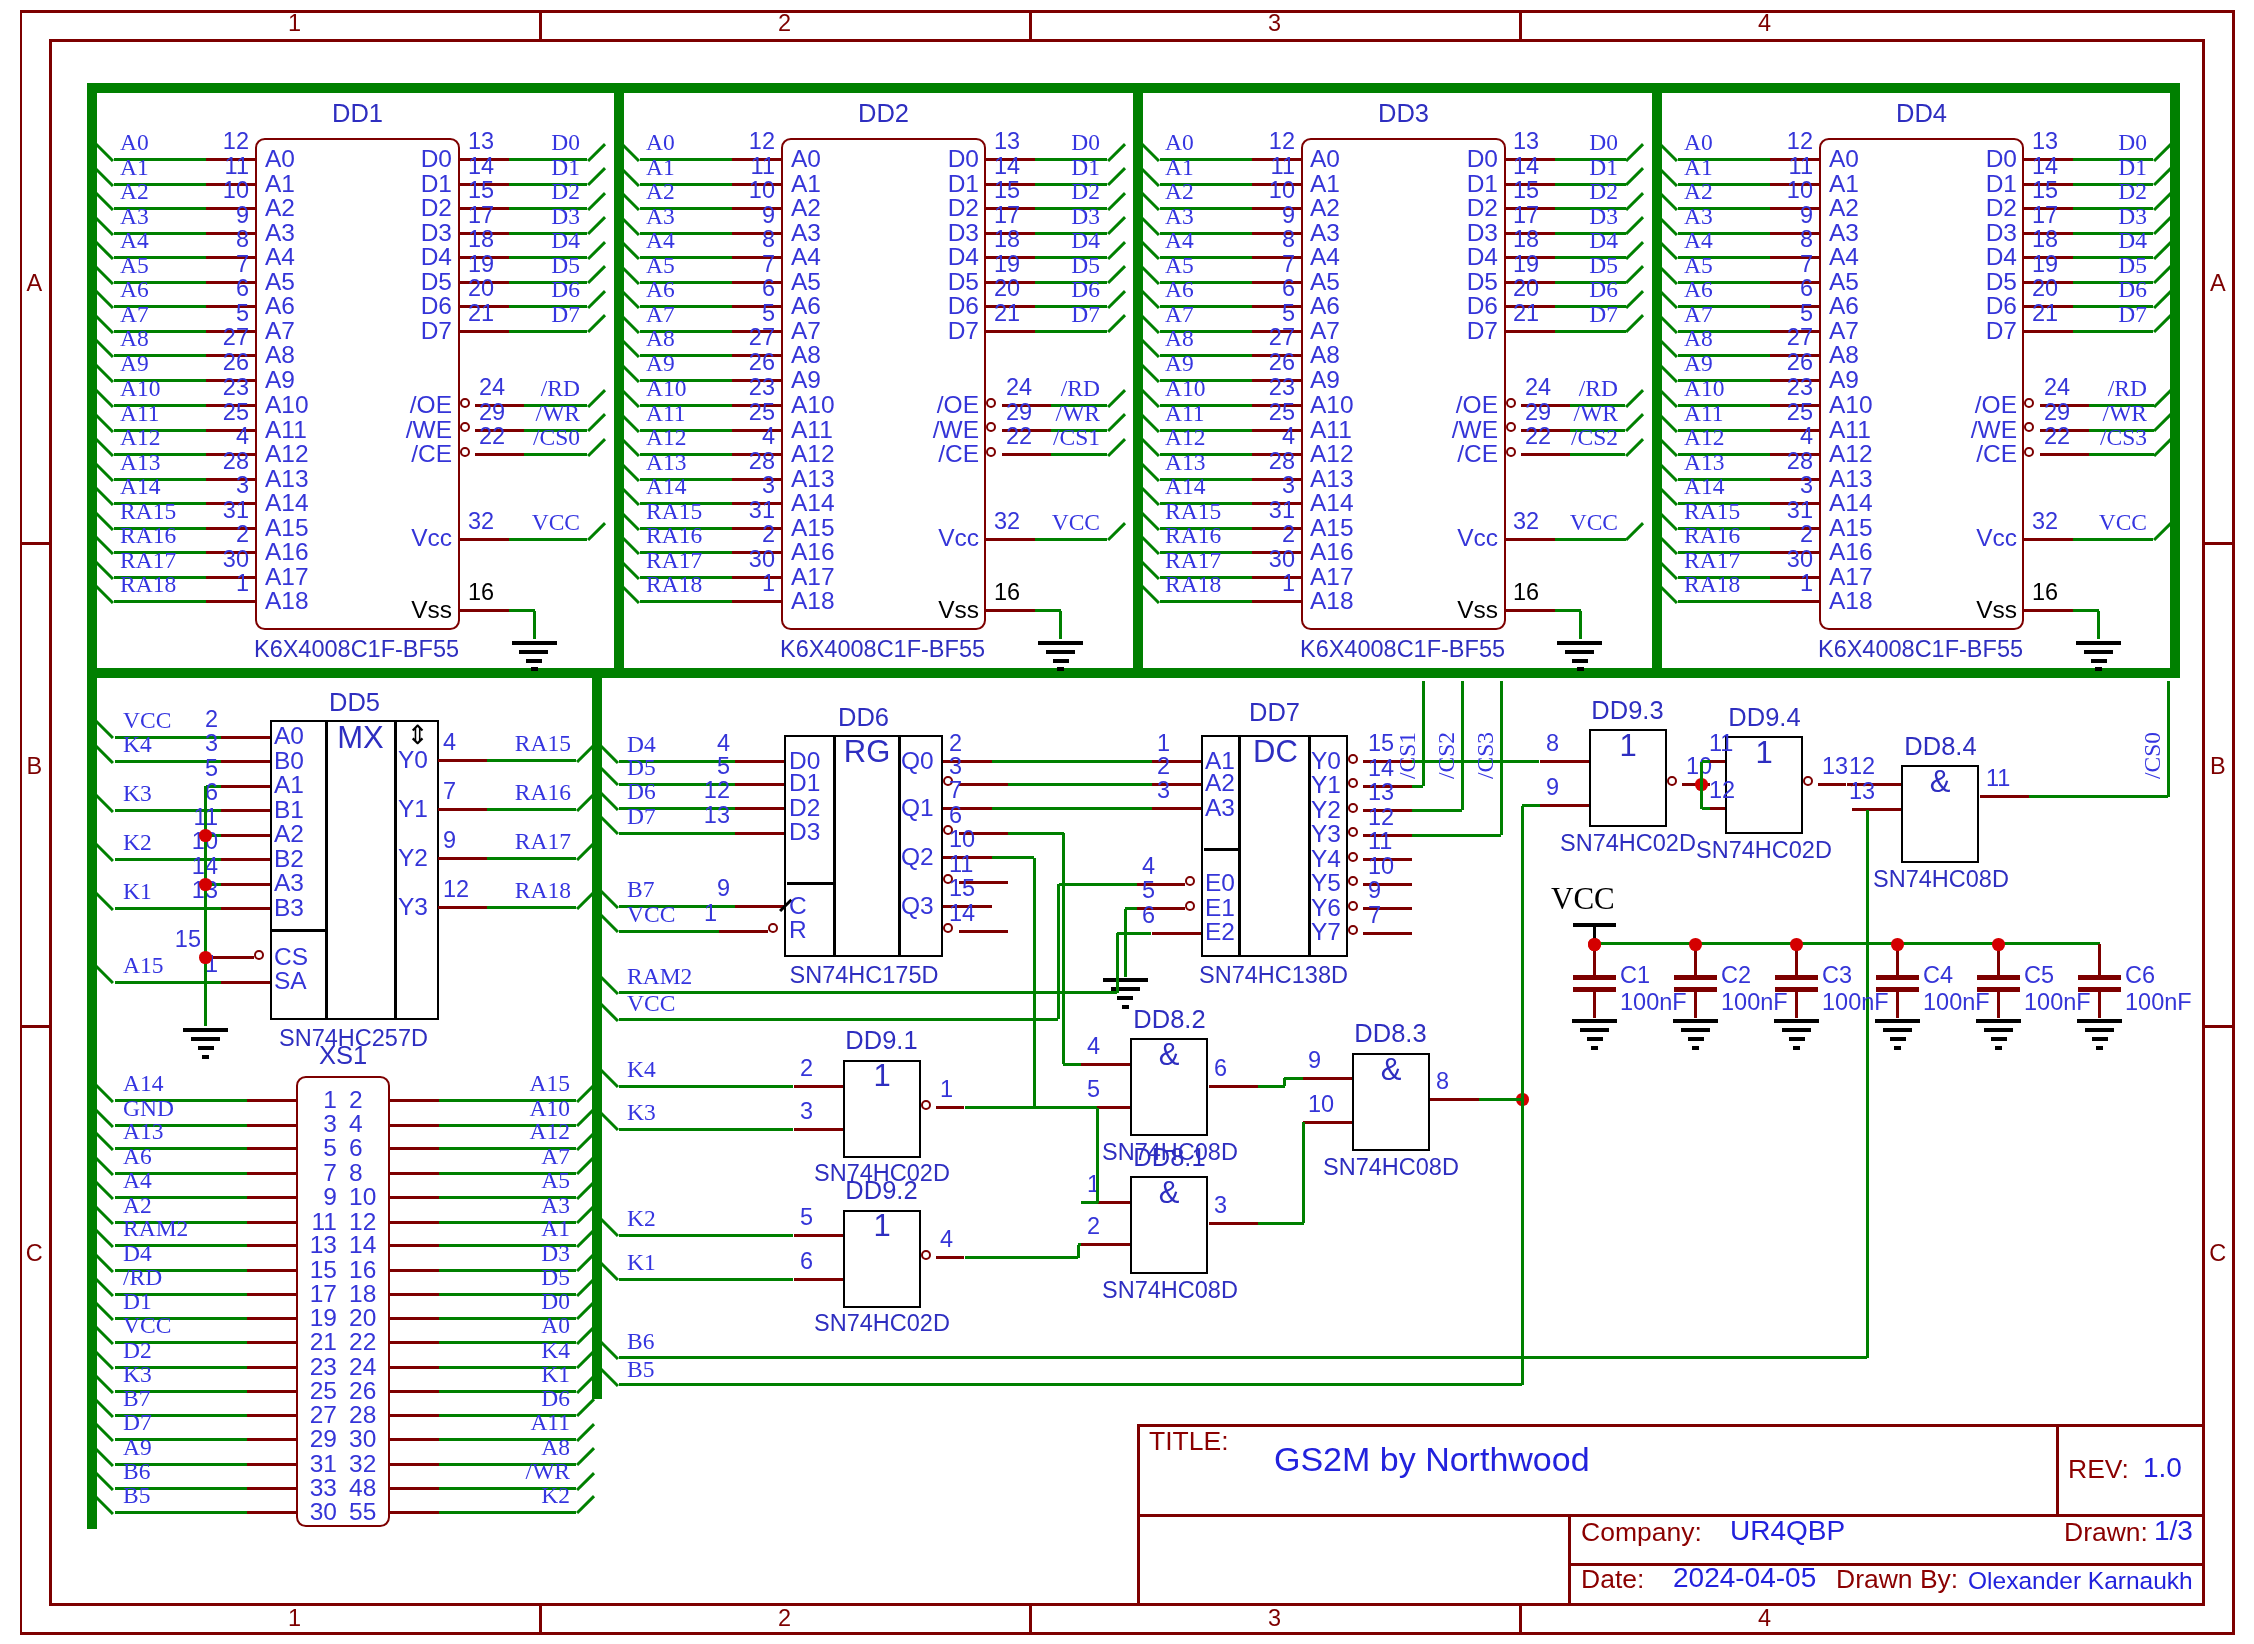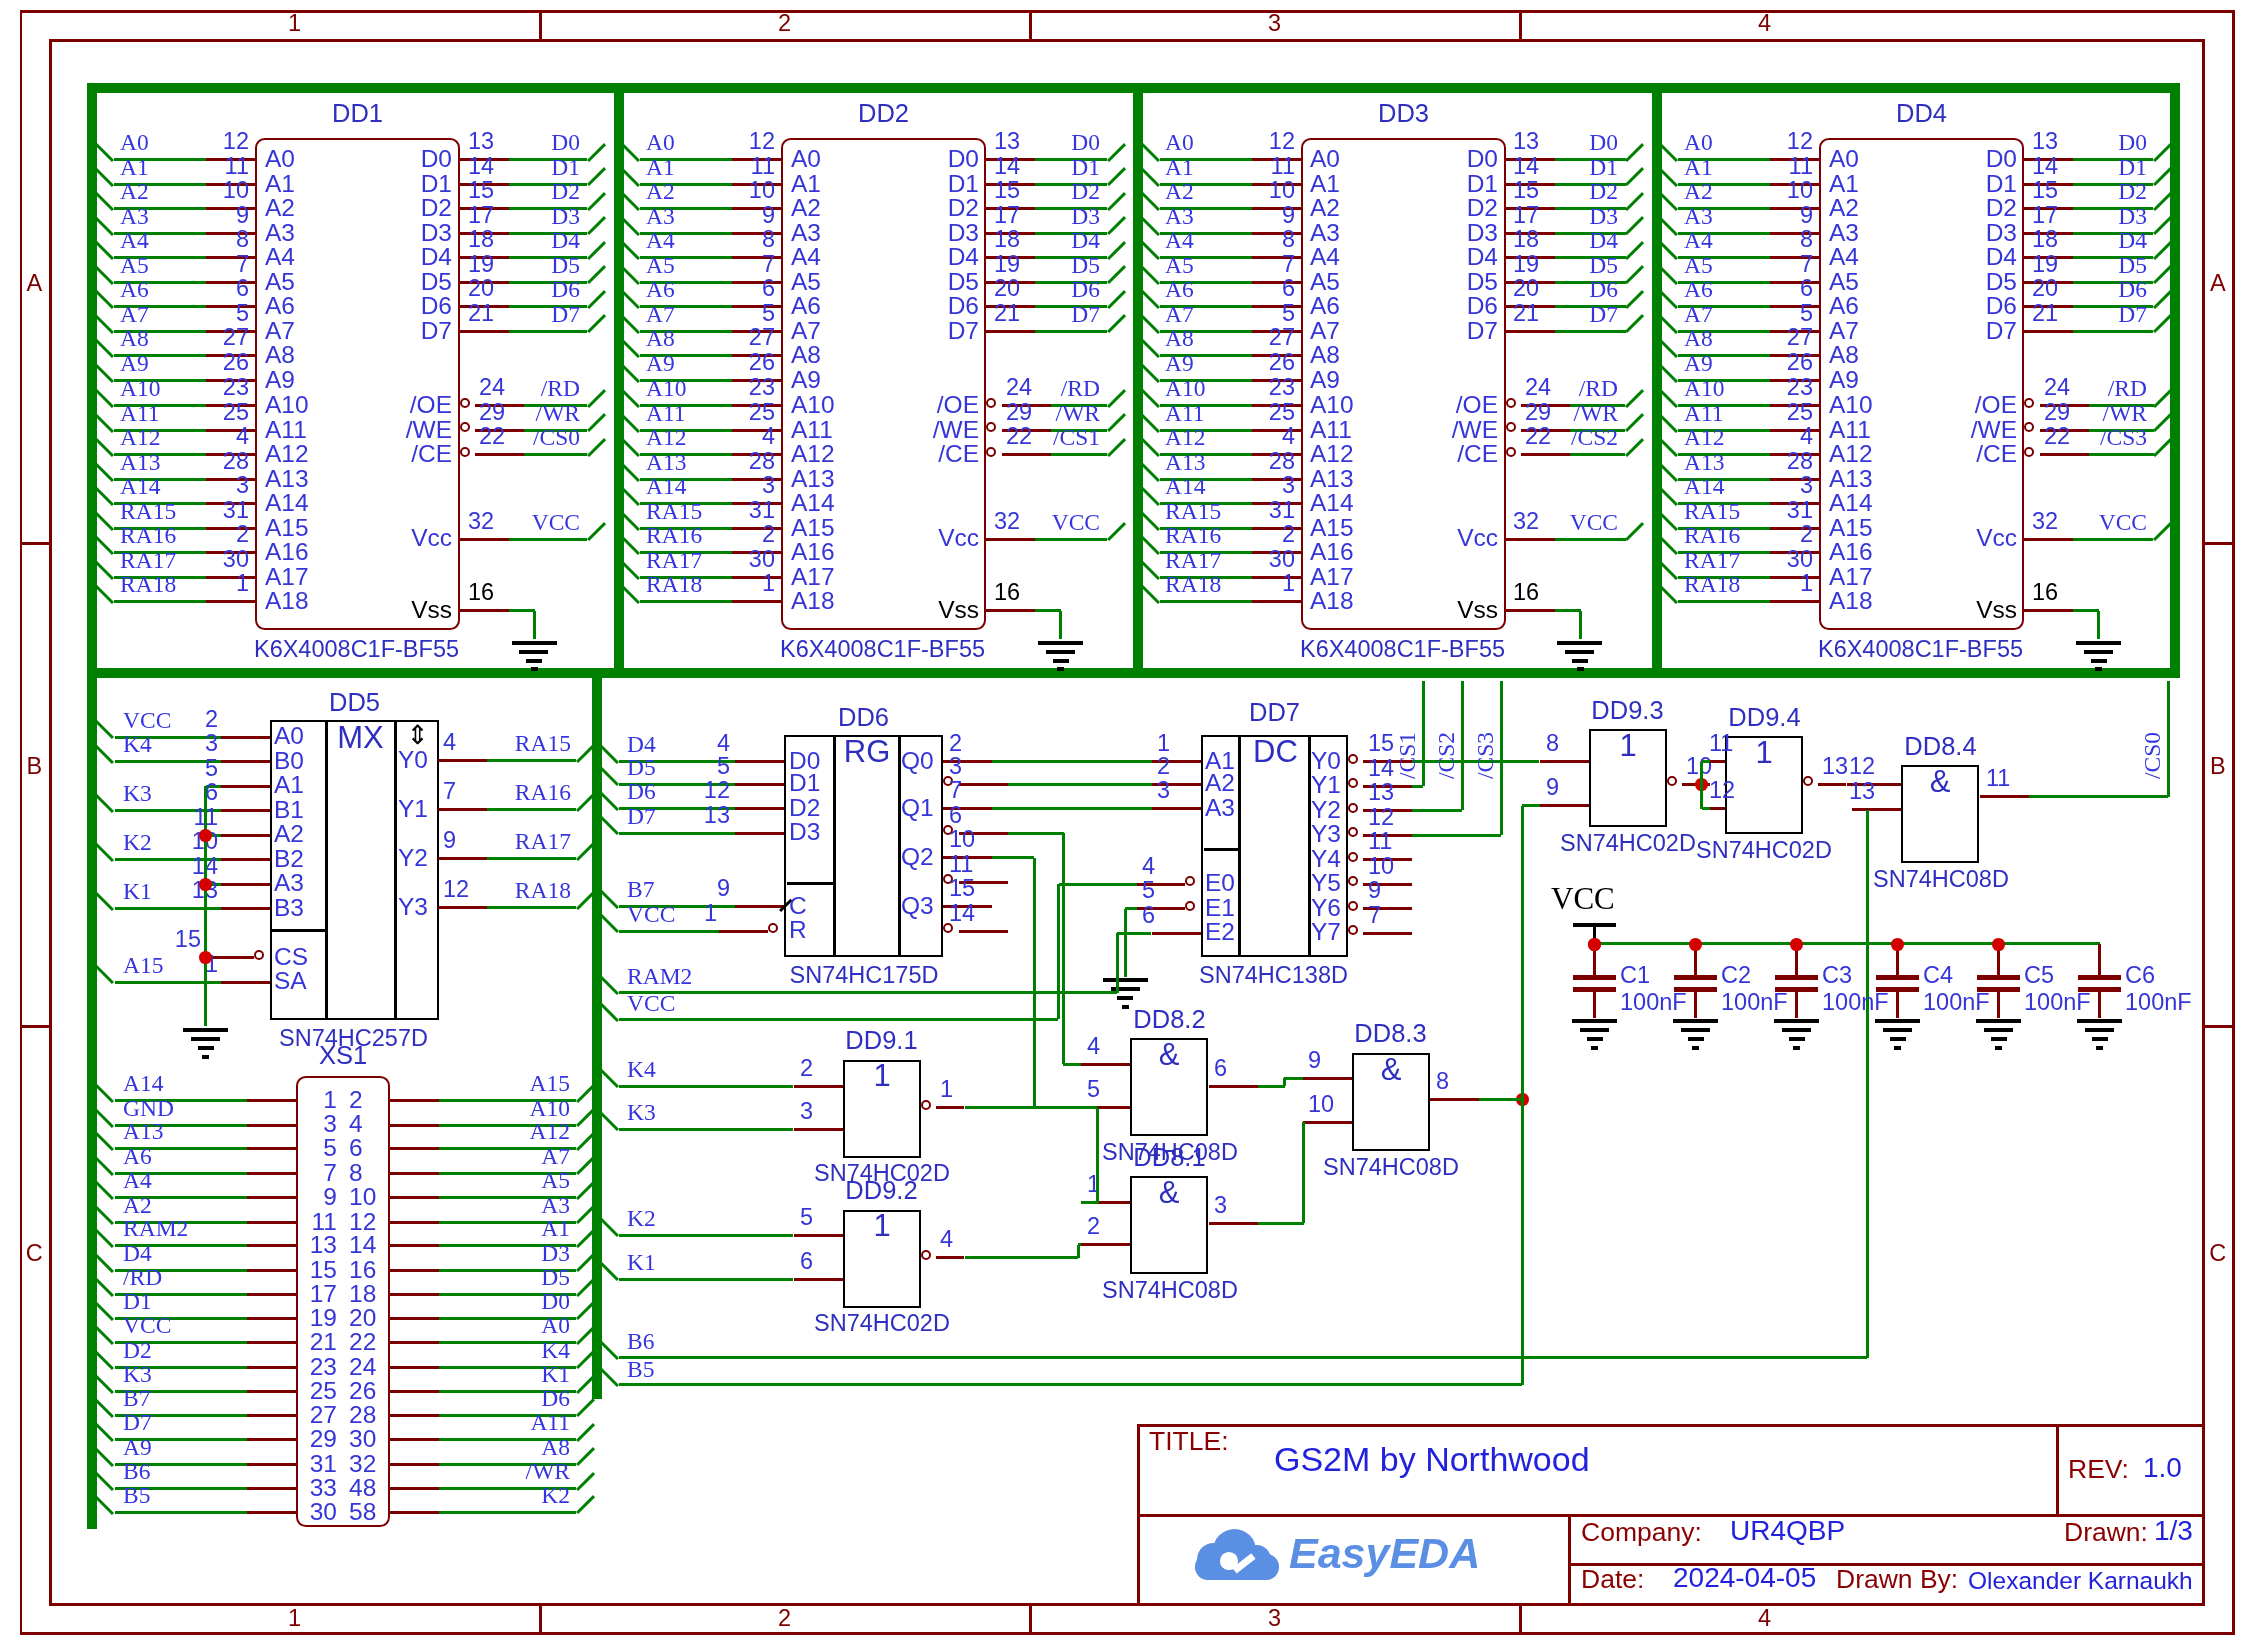--- a/index.html
+++ b/index.html
@@ -51,29 +51,20 @@
   <div class="t tb-val" style="left:2143px;top:1455px">1.0</div>
   <div class="t tb-lab" style="left:1581px;top:1520px">Company:</div>
   <div class="t tb-val" style="left:1730px;top:1518px">UR4QBP</div>
   <div class="t tb-lab" style="left:2064px;top:1520px">Drawn:</div>
   <div class="t tb-val" style="left:2154px;top:1518px">1/3</div>
   <div class="t tb-lab" style="left:1581px;top:1567px">Date:</div>
   <div class="t tb-val" style="left:1673px;top:1565px">2024-04-05</div>
   <div class="t tb-lab" style="left:1836px;top:1567px">Drawn By:</div>
   <div class="t tb-val" style="left:1968px;top:1568px;font-size:24.5px">Olexander Karnaukh</div>
 
-  <div style="left:1191px;top:1525px;width:372px;height:69px">
-    <div class="cloud" style="left:5.9px;top:17.6px;width:33px;height:33px"></div>
-    <div class="cloud" style="left:21.6px;top:3.9px;width:43px;height:43px"></div>
-    <div class="cloud" style="left:51px;top:19.6px;width:29px;height:29px"></div>
-    <div class="cloud" style="left:3.9px;top:29px;width:84px;height:25.5px;border-radius:12.7px"></div>
-    <div style="left:29px;top:27.4px;width:17.6px;height:17.6px;border-radius:50%;background:#fff"></div>
-    <div style="left:41px;top:35px;width:23.5px;height:6.9px;background:#fff;transform:rotate(-38deg)"></div>
-    <div class="logo-text" style="left:98px;top:3.9px">EasyEDA</div>
-  </div>
 
 <div class="bus" style="left: 87px; top: 83px; width: 2093px; height: 9.8px;"></div>
     <div class="bus" style="left: 87px; top: 668px; width: 2093px; height: 9.8px;"></div>
     <div class="bus" style="left: 87px; top: 83px; width: 9.8px; height: 595px;"></div>
     <div class="bus" style="left: 2170px; top: 83px; width: 9.8px; height: 595px;"></div>
     <div class="bus" style="left: 614px; top: 83px; width: 9.8px; height: 595px;"></div>
     <div class="bus" style="left: 1133px; top: 83px; width: 9.8px; height: 595px;"></div>
     <div class="bus" style="left: 1652px; top: 83px; width: 9.8px; height: 595px;"></div>
     <div class="bus" style="left: 87px; top: 678px; width: 9.8px; height: 851px;"></div>
     <div class="bus" style="left: 592px; top: 678px; width: 9.8px; height: 721px;"></div>
@@ -1434,21 +1425,21 @@
     <div class="t pn" style="left: 349px; top: 1475px; width: 37px; text-align: left;">48</div>
     <div class="t net" style="left: 123px; top: 1459px; width: 127px; text-align: left;">B6</div>
     <div class="t net" style="left: 441px; top: 1459px; width: 129px; text-align: right;">/WR</div>
     <div class="s" style="left: 247px; top: 1511px; width: 49px; height: 2.9px;"></div>
     <div class="s" style="left: 390px; top: 1511px; width: 49px; height: 2.9px;"></div>
     <div class="d" style="left: 97px; top: 1496px; width: 23.5px; height: 2.9px; transform: rotate(45deg);"></div>
     <div class="w" style="left: 115px; top: 1511px; width: 132px; height: 2.9px;"></div>
     <div class="w" style="left: 439px; top: 1511px; width: 137px; height: 2.9px;"></div>
     <div class="d" style="left: 576px; top: 1512px; width: 23.5px; height: 2.9px; transform: rotate(-45deg);"></div>
     <div class="t pn" style="left: 300px; top: 1499px; width: 37px; text-align: right;">30</div>
-    <div class="t pn" style="left: 349px; top: 1499px; width: 37px; text-align: left;">58</div>
+    <div class="t pn" style="left: 349px; top: 1499px; width: 37px; text-align: left;">55</div>
     <div class="t net" style="left: 123px; top: 1483px; width: 127px; text-align: left;">B5</div>
     <div class="t net" style="left: 441px; top: 1483px; width: 129px; text-align: right;">K2</div>
     <div class="w" style="left: 1595px; top: 942px; width: 505px; height: 2.9px;"></div>
     <div class="sv" style="left: 1593px; top: 944px; width: 2.9px; height: 31px;"></div>
     <div class="s" style="left: 1573px; top: 975px; width: 43px; height: 4.9px;"></div>
     <div class="s" style="left: 1573px; top: 987px; width: 43px; height: 4.9px;"></div>
     <div class="sv" style="left: 1593px; top: 992px; width: 2.9px; height: 25.5px;"></div>
     <div class="g" style="left: 1572px; top: 1019px; width: 45px; height: 3.9px;"></div>
     <div class="g" style="left: 1580px; top: 1028px; width: 29px; height: 3.9px;"></div>
     <div class="g" style="left: 1587px; top: 1037px; width: 15.7px; height: 3.9px;"></div>

